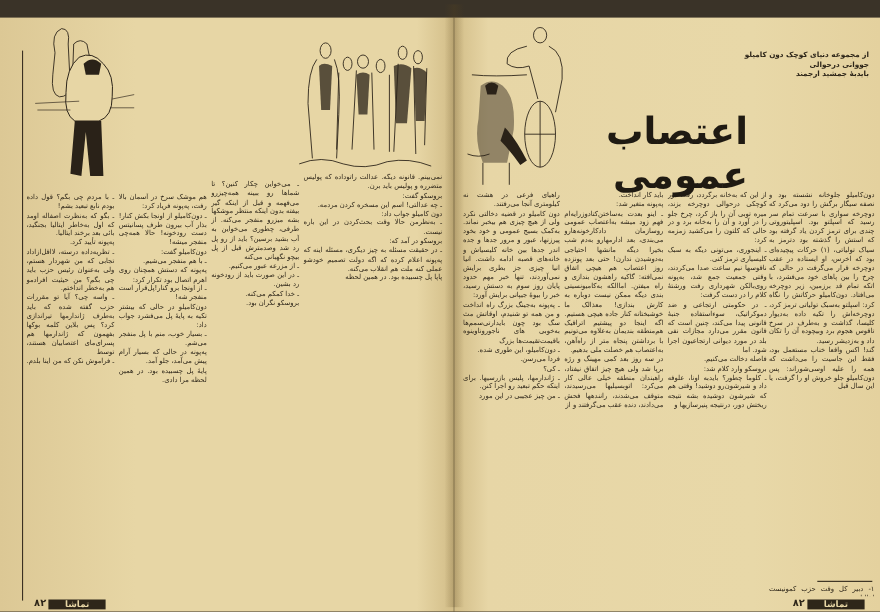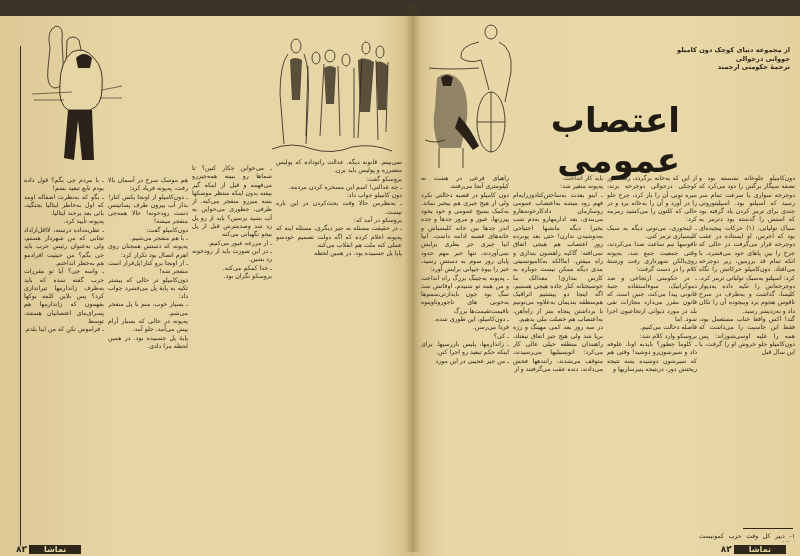--- a/index.html
+++ b/index.html
@@ -19,21 +19,21 @@
     background:linear-gradient(90deg,#d2bd88 0%,#e7d6a6 8%,#e8d8a8 70%,#e4d19e 100%); }
   .gutter-shadow { position:absolute; top:4px; left:404px; width:18px; height:548px;
     background:linear-gradient(90deg,rgba(0,0,0,0) 0%,rgba(90,70,30,.25) 50%,rgba(0,0,0,0) 100%); }
   .left-rule { position:absolute; left:20px; top:30px; width:1px; height:500px; background:#3b3022; }
 
   .col {
     position:absolute; direction:rtl; text-align:justify;
     font-size:6.2px; line-height:8.3px; color:#2e2619; overflow:hidden;
   }
   .col p { margin:0; }
-  .footer-num { position:absolute; bottom:10px; font-size:9px; color:#2e2619; font-weight:bold; display:flex; align-items:center; gap:2px; direction:ltr;}
+  .footer-num { position:absolute; bottom:10px; font-size:9px; color:#2e2619; font-weight:bold; display:flex; align-items:center; gap:2px; direction:ltr;margin-left:15px;}
   .logo { background:#2e2619; color:#e7d6a5; padding:0 15px; font-size:8px; letter-spacing:-1px; }
 
   .credits { position:absolute; right:10px; top:30px; direction:rtl; text-align:right; font-size:6.6px; line-height:8.6px; color:#2e2619; font-weight:bold; }
   .title { position:absolute; left:520px; top:100px; width:160px; direction:rtl; text-align:right;
     font-size:34px; font-weight:bold; color:#1f1a12; letter-spacing:-1px; }
 
   .illus { position:absolute; }
   .footnote-rule { position:absolute; height:1px; background:#2e2619; }
 </style>
 </head>
@@ -133,21 +133,21 @@
         <path d="M6 120 q10 4 20 0 M20 128 l0 20 M44 128 l0 20"></path>
       </g>
       <path d="M18 58 q10 -8 20 0 q12 10 10 40 l-6 30 h-22 q-8 -20 -4 -40z" fill="#2a2218" opacity="0.45"></path>
       <path d="M22 58 q6 -6 12 0 l-2 8 h-8z" fill="#2a2218"></path>
       <path d="M40 96 q10 10 20 30 l-6 4 q-10 -14 -18 -22z" fill="#2a2218"></path>
     </svg>
 
     <div class="credits">
       <div>از مجموعه دنیای کوچک دون کامیلو</div>
       <div>جووانی درحوالی</div>
-      <div>ترجمهٔ حکومتی ارجمند</div>
+      <div>بایدبهٔ جمشید ارجمند</div>
     </div>
 
     <div class="col" style="left:286px;top:158px;width:96px;height:352px">
       <p>دون‌کامیلو جلوخانه نشسته بود و نصفه سیگار برگش را دود می‌کرد که دوچرخه سواری با سرعت تمام سر رسید که اسپلتو بود. اسپلیتوروتی چندی برای ترمز کردن یاد گرفته بود که استش را گذشته بود دترمز به سیاک تولیاتی، (۱) حرکات پیچیده‌ای بود که اخرس، او ایستاده در عقب دوچرخه قرار می‌گرفت در حالی که چرخ را بین پاهای خود می‌فشرد، با اتکه تمام قد برزمین، زیر دوچرخه می‌افتاد. دون‌کامیلو حرکاتش را نگاه کرد: اسپلتو به‌سبک تولیاتی ترمز کرد، دوچرخه‌اش را تکیه داده به‌دیوار کلیسا، گذاشت و به‌طرف در سرخ تاقوس هجوم برد وبیچوده آن را تکان داد و به‌زدیشر رسید.</p>
       <p>گند! اکس واقعا خناب مستعمل بود، فقط این جاسیت را می‌داشت که همه را علیه اوسی‌شوراند: پس دون‌کامیلو جلو خروش او را گرفت، یا این سال قبل</p>
     </div>
     <div class="col" style="left:194px;top:158px;width:90px;height:370px">
       <p>از این که به‌خانه برگردد، رفت دور کوچکی درحوالی دوچرخه بزند، میره توبی آن را باز کرد، چرخ جلو را در آورد و آن را به‌خانه برد و در حالی که کلتون را می‌کشید زمزمه کرد:</p>
       <p>ـ اینجوری، می‌تونی دیگه به سبک کلیسیاری ترمز کنی.</p>
       <p>ناقوسها نیم ساعت صدا می‌کردند، وقتی جمعیت جمع شد، به‌پونه روی‌بالکن شهرداری رفت ورشتهٔ کلام را در دست گرفت:</p>

